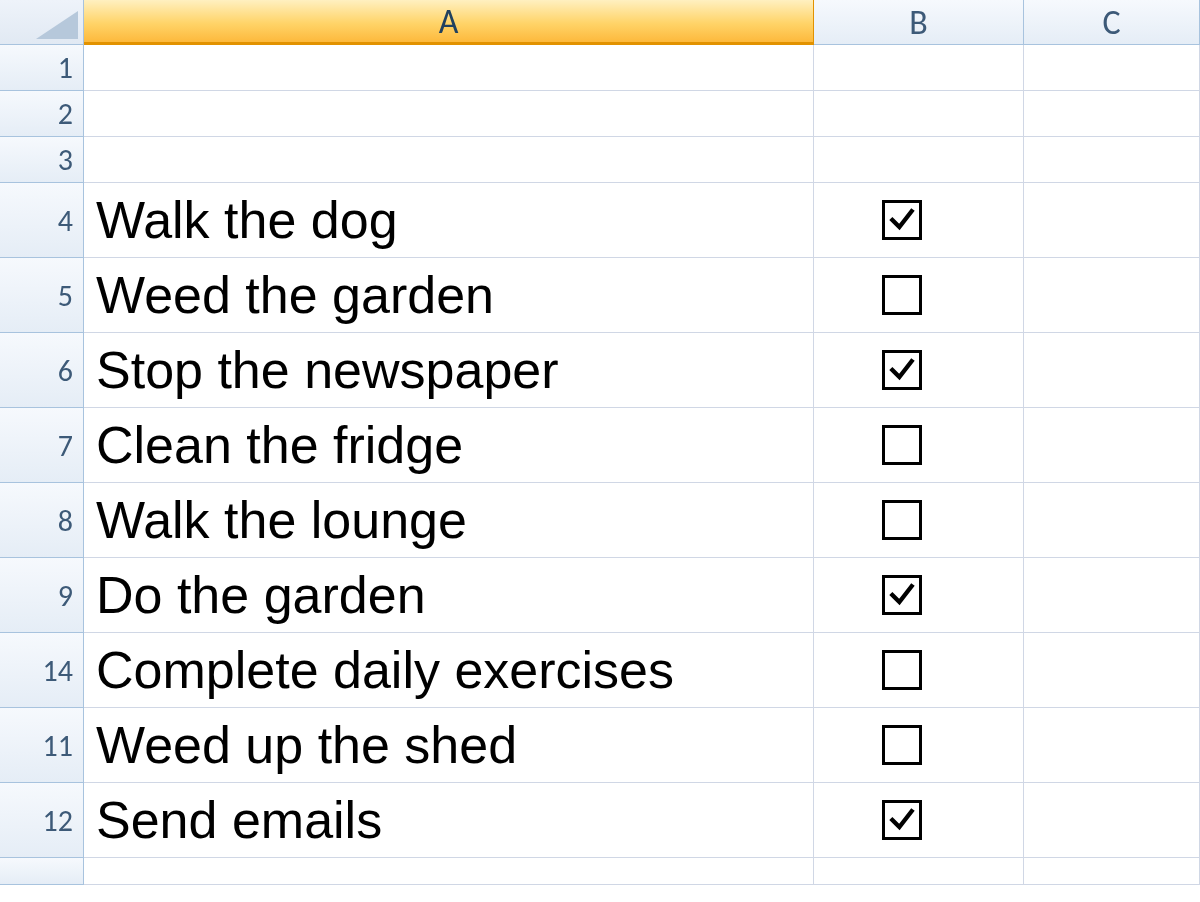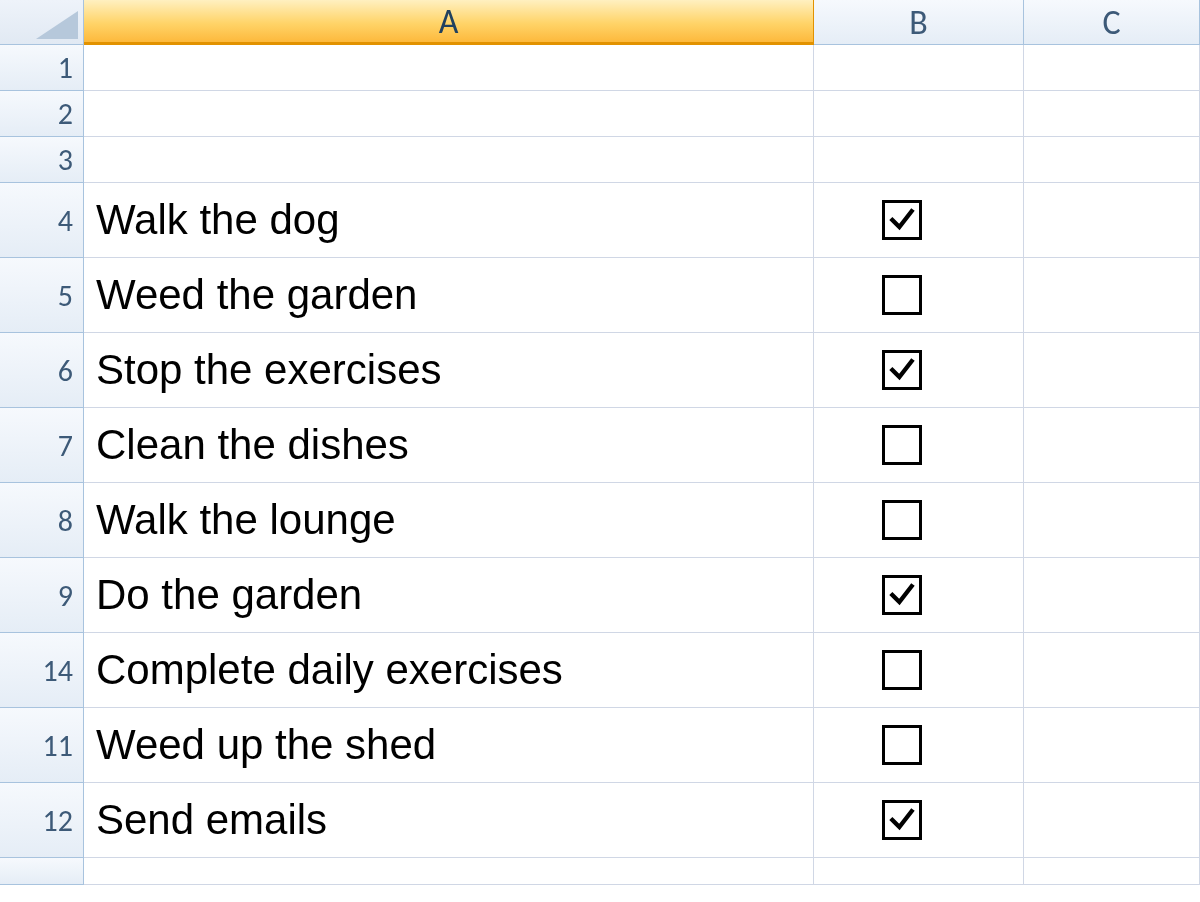--- a/index.html
+++ b/index.html
@@ -62,21 +62,21 @@
 
   
   .cell {
     box-sizing: border-box;
     border-right: 1px solid #d0d7e5;
     border-bottom: 1px solid #d0d7e5;
     background: #ffffff;
     display: flex;
     align-items: center;
     padding-left: 12px;
-    font-size: 42px;
+    font-size: 52px;
     font-family: Arial, Helvetica, sans-serif;
     color: #000000;
   }
   .cell.b-col { justify-content: center; padding-left: 0; }
 
   
   .cb {
     width: 34px;
     height: 34px;
     border: 3px solid #000;
@@ -126,32 +126,32 @@
   <div class="cell"></div>
 
   <div class="rowhdr">5</div>
   <div class="cell">Weed the garden</div>
   <div class="cell b-col">
     <span class="cb"></span>
   </div>
   <div class="cell"></div>
 
   <div class="rowhdr">6</div>
-  <div class="cell">Stop the exercises</div>
+  <div class="cell">Stop the newspaper</div>
   <div class="cell b-col">
     <span class="cb">
         <svg viewBox="0 0 32 32">
           <path d="M5 16 L13 24 L27 6"></path>
         </svg>
       </span>
   </div>
   <div class="cell"></div>
 
   <div class="rowhdr">7</div>
-  <div class="cell">Clean the dishes</div>
+  <div class="cell">Clean the fridge</div>
   <div class="cell b-col">
     <span class="cb"></span>
   </div>
   <div class="cell"></div>
 
   <div class="rowhdr">8</div>
   <div class="cell">Walk the lounge</div>
   <div class="cell b-col">
     <span class="cb"></span>
   </div>

